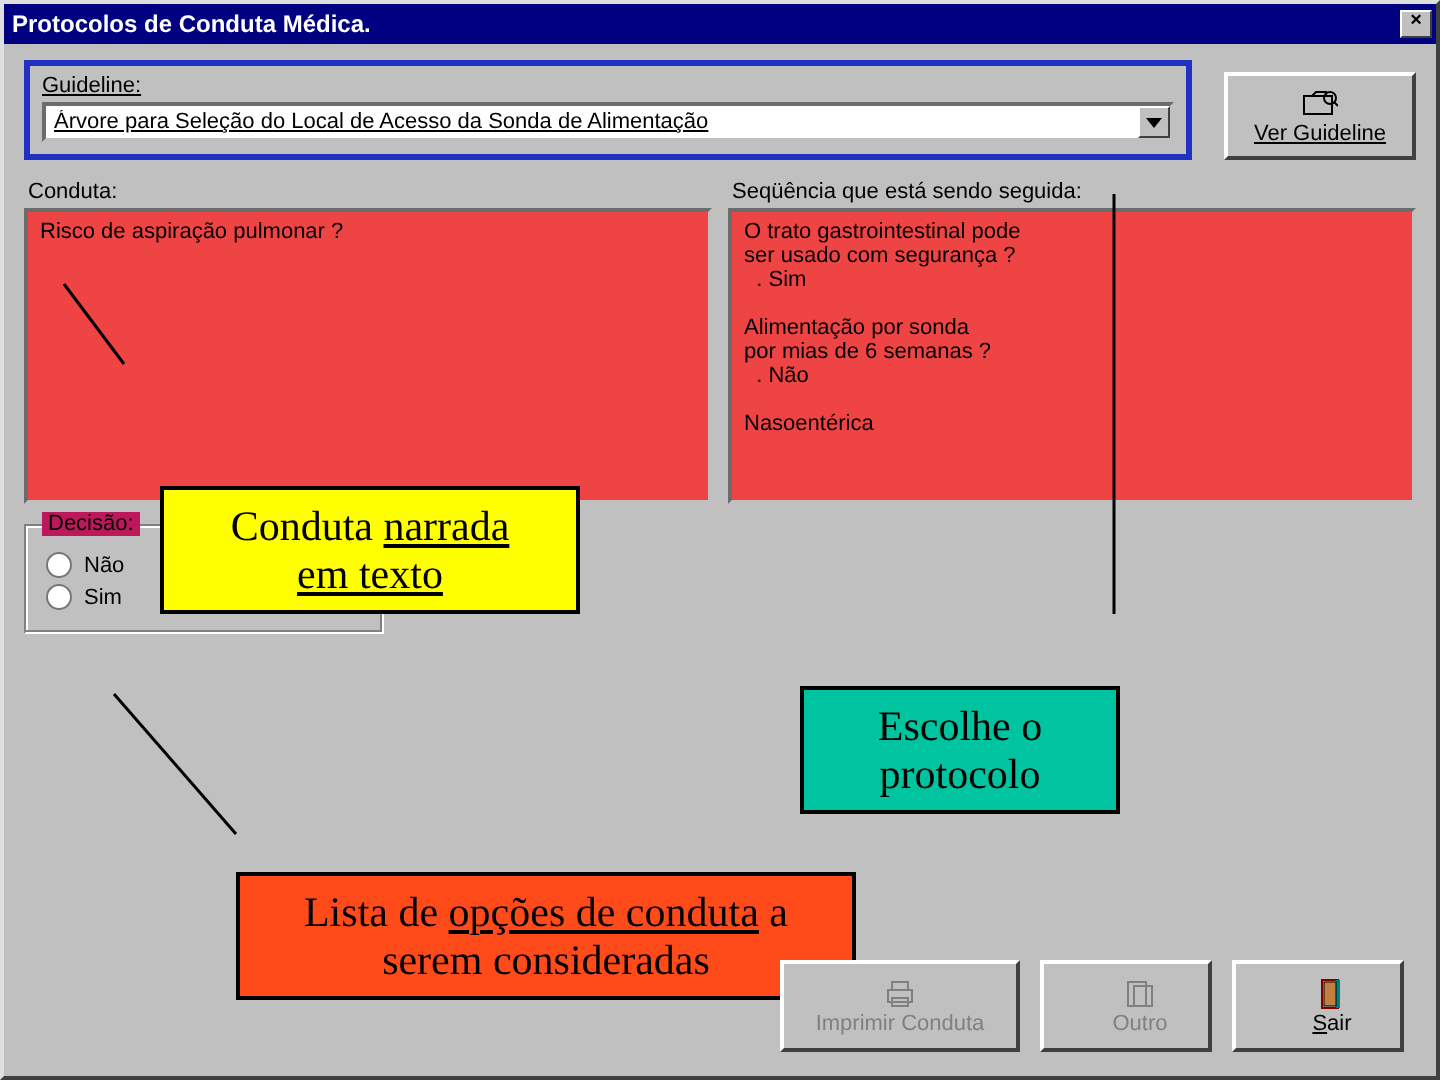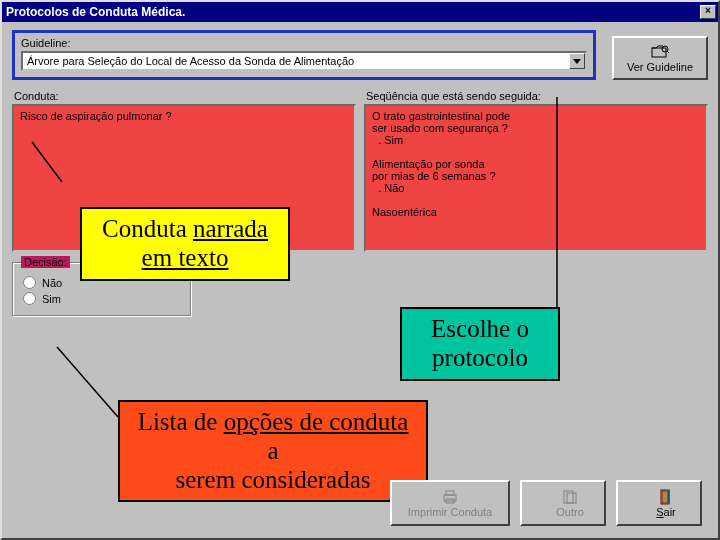--- a/index.html
+++ b/index.html
@@ -47,20 +47,21 @@
   }
   .content {
     flex: 1;
     padding: 8px 10px;
     position: relative;
   }
   .row-top {
     display: flex;
     gap: 16px;
     align-items: flex-end;
+    text-decoration: underline;
   }
   .guideline-group {
     flex: 1;
     border: 3px solid #2030c0;
     padding: 4px 6px 6px 6px;
     position: relative;
   }
   .lbl { font-size: 11px; margin-bottom: 2px; }
   .combo {
     display: flex;
@@ -145,23 +146,24 @@
     padding: 0 3px;
     font-size: 11px;
   }
   .radio-row { display:flex; align-items:center; gap:6px; margin: 3px 0;}
   .radio-row input { margin:0; }
   .callout {
     position: absolute;
     border: 2px solid #000;
     padding: 6px 10px;
     font-family: "Times New Roman", serif;
-    font-size: 25px;
+    font-size: 21px;
     text-align: center;
     line-height: 1.15;
+    margin-top: 36px;
   }
   .cy { background: #ffff00; }
   .cg { background: #00c4a0; }
   .co { background: #ff4a1a; }
   .underline { text-decoration: underline; }
   .bottom-btns {
     position: absolute;
     right: 16px;
     bottom: 12px;
     display: flex;

